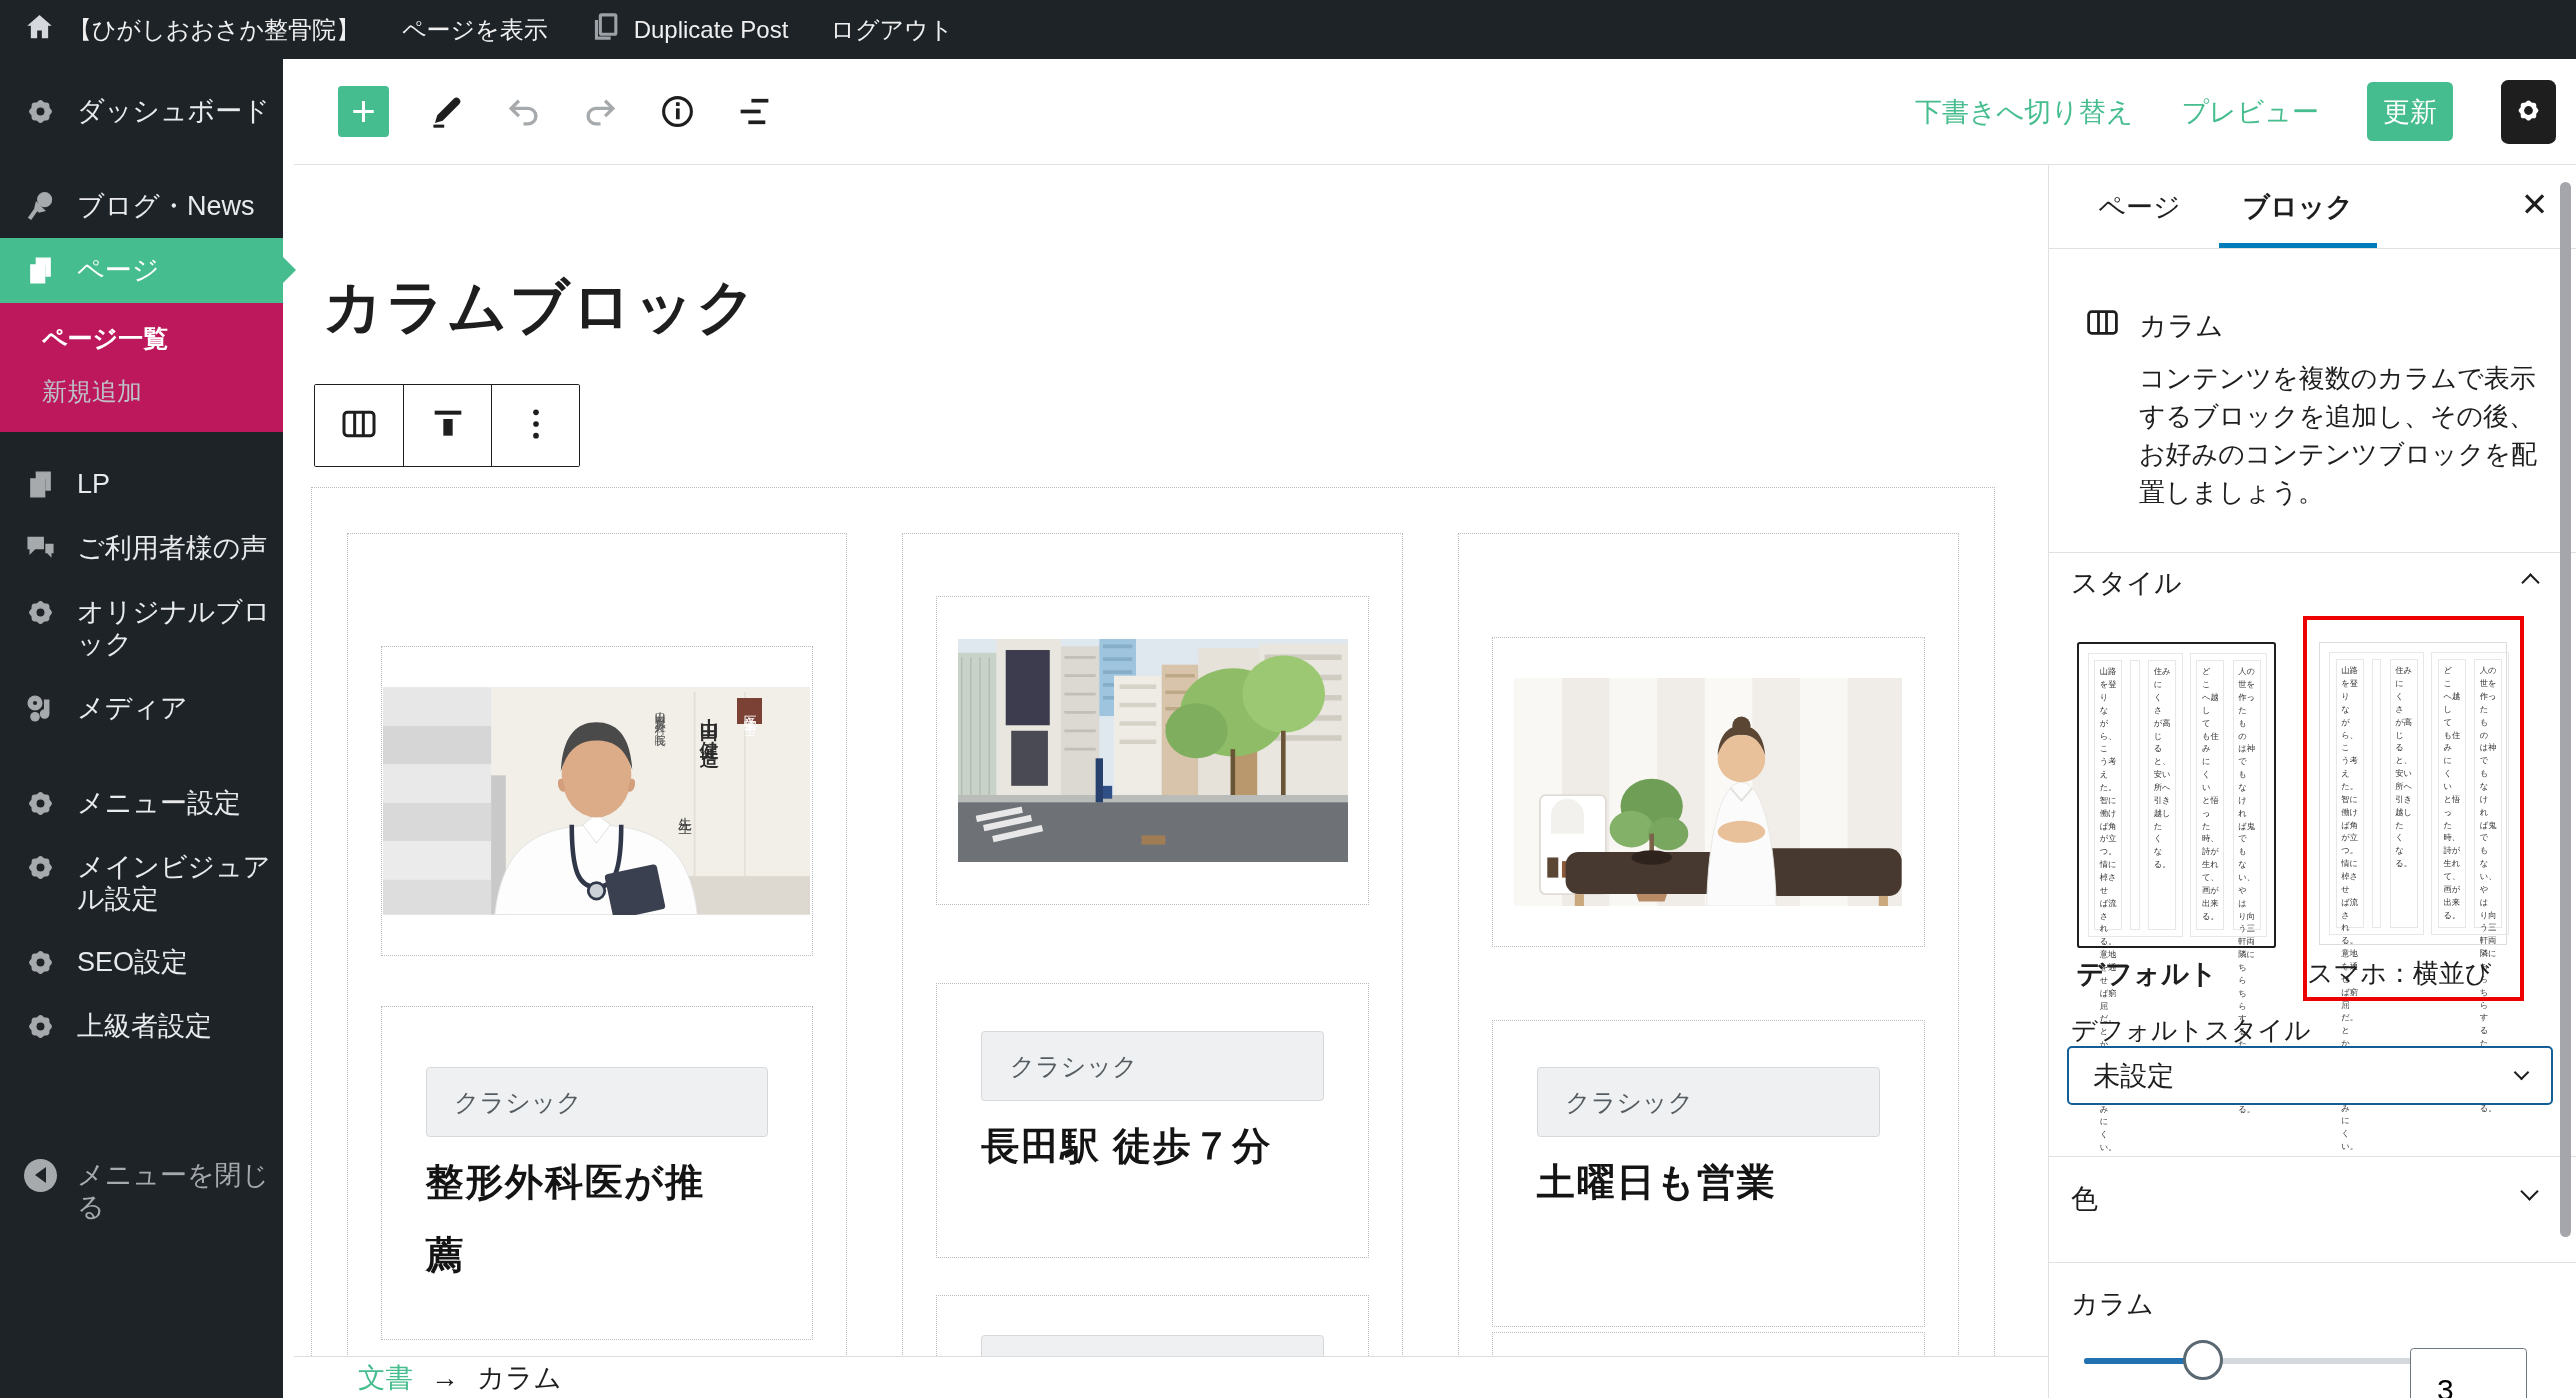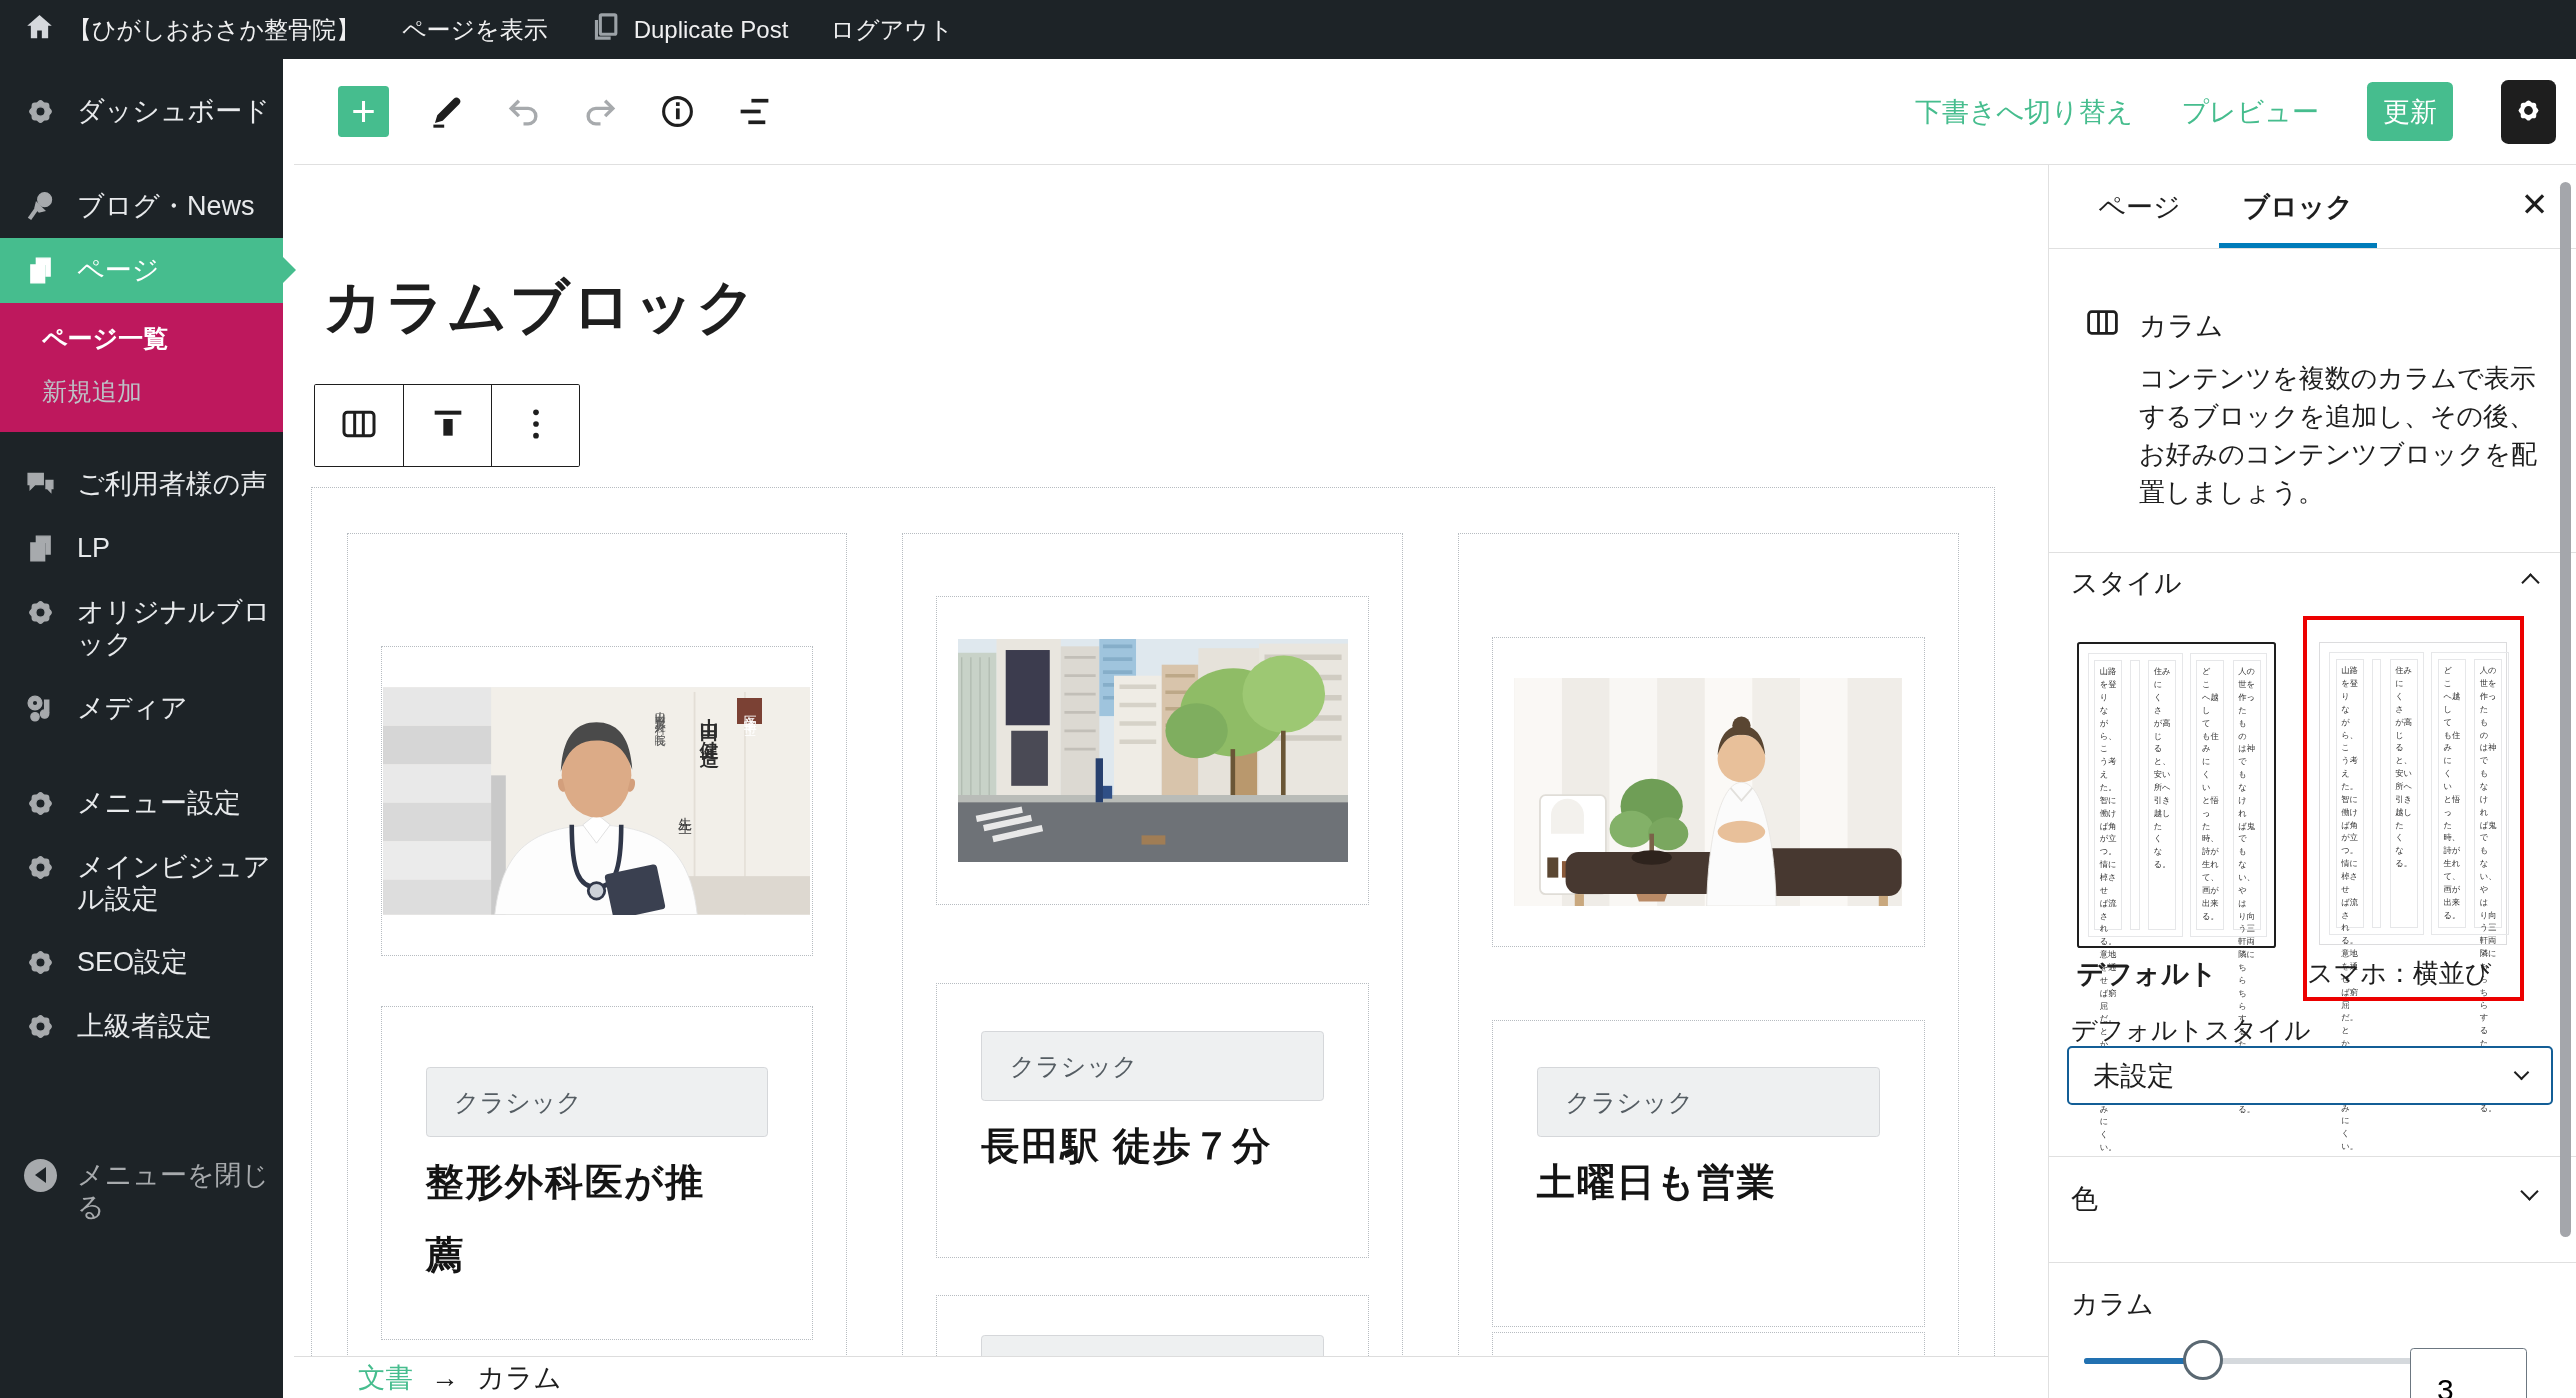--- a/index.html
+++ b/index.html
@@ -142,31 +142,31 @@
           </svg></span>
       <span>ページ</span>
     </div>
     <div class="submenu">
       <div class="sub-item current">ページ一覧</div>
       <div class="sub-item">新規追加</div>
     </div>
     <div class="gap-s"></div>
     <div class="side-item">
       <span class="sicon"><svg viewBox="0 0 24 24">
+            <path d="M5 8h10v13H5z"></path>
+            <path d="M9 3h10v13h-3V8l-.5-.5H9z"></path>
+          </svg></span>
+      <span>LP</span>
+    </div>
+    <div class="side-item">
+      <span class="sicon"><svg viewBox="0 0 24 24">
             <path d="M3 4h11v8H8l-3.5 3.5V12H3z"></path>
             <path d="M16 9h5v6h-1.5v2.5L17 15h-1z"></path>
           </svg></span>
       <span>ご利用者様の声</span>
-    </div>
-    <div class="side-item">
-      <span class="sicon"><svg viewBox="0 0 24 24">
-            <path d="M5 8h10v13H5z"></path>
-            <path d="M9 3h10v13h-3V8l-.5-.5H9z"></path>
-          </svg></span>
-      <span>LP</span>
     </div>
     <div class="side-item">
       <span class="sicon"><svg viewBox="0 0 24 24">
             <rect x="6" y="6" width="12" height="12" rx="2"></rect>
             <rect x="6" y="6" width="12" height="12" rx="2" transform="rotate(45 12 12)"></rect>
             <circle cx="12" cy="12" r="3.4" fill="#1d2327"></circle>
           </svg></span>
       <span style="max-width:218px;display:inline-block">オリジナルブロック</span>
     </div>
     <div class="side-item">

